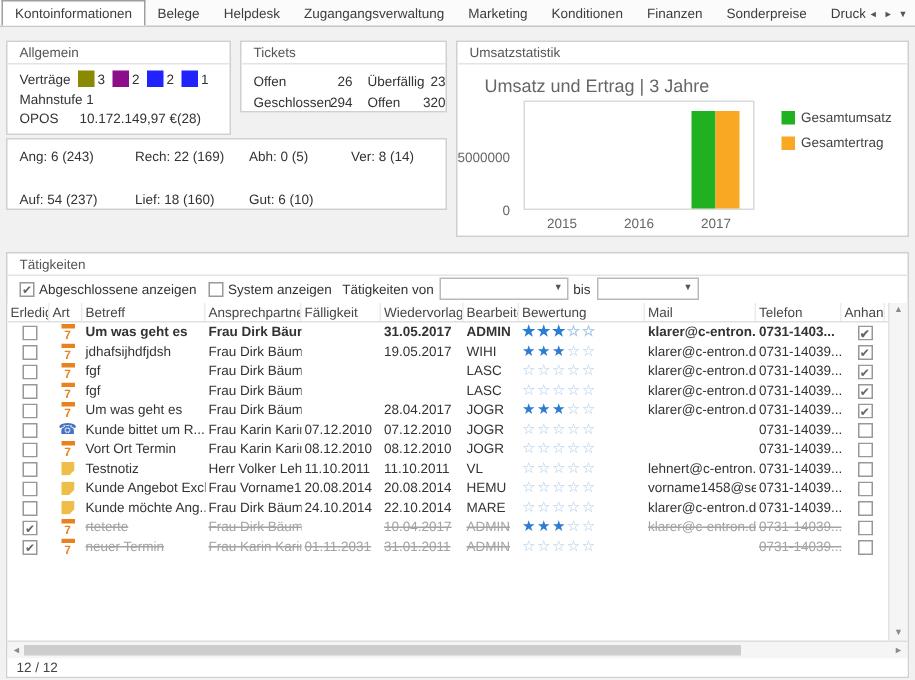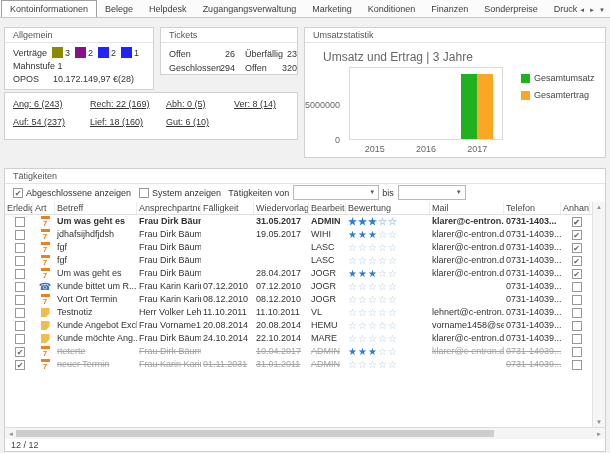--- a/index.html
+++ b/index.html
@@ -29,21 +29,21 @@
   .vbox { display:inline-block; width:11px; height:11px; vertical-align:-2px; }
   .vnum { margin-left:2px; }
   .opos-label { display:inline-block; width:40px; }
 
   .tickets-grid { display:grid; grid-template-columns:50px 16px 44px 18px; padding:6px 6px 0 8px;
                   row-gap:4px; white-space:nowrap; }
   .tvalue { text-align:right; }
   .tlabel2 { padding-left:10px; }
 
   .belege-grid { display:grid; grid-template-columns:77px 76px 68px auto; padding:6px 8px 0 8px;
-                 row-gap:8px; white-space:nowrap;text-decoration:underline; }
+                 row-gap:19px; white-space:nowrap; }
 
   
   .chart-title { margin:7px 0 3px 18px; font-size:12px; color:#666; }
   .chart-wrap { position:relative; height:92px; }
   .plot { position:absolute; left:44px; top:0; width:154px; height:73px; border:1px solid #dadada; background:#fff; }
   .bar { position:absolute; bottom:0; }
   .xaxis { position:absolute; left:44px; top:77px; width:154px; display:flex; color:#666; }
   .xaxis span { flex:1; text-align:center; }
   .ylabels { position:absolute; left:0; top:0; width:40px; height:74px; }
   .ylabels span { position:absolute; right:5px; color:#666; }

